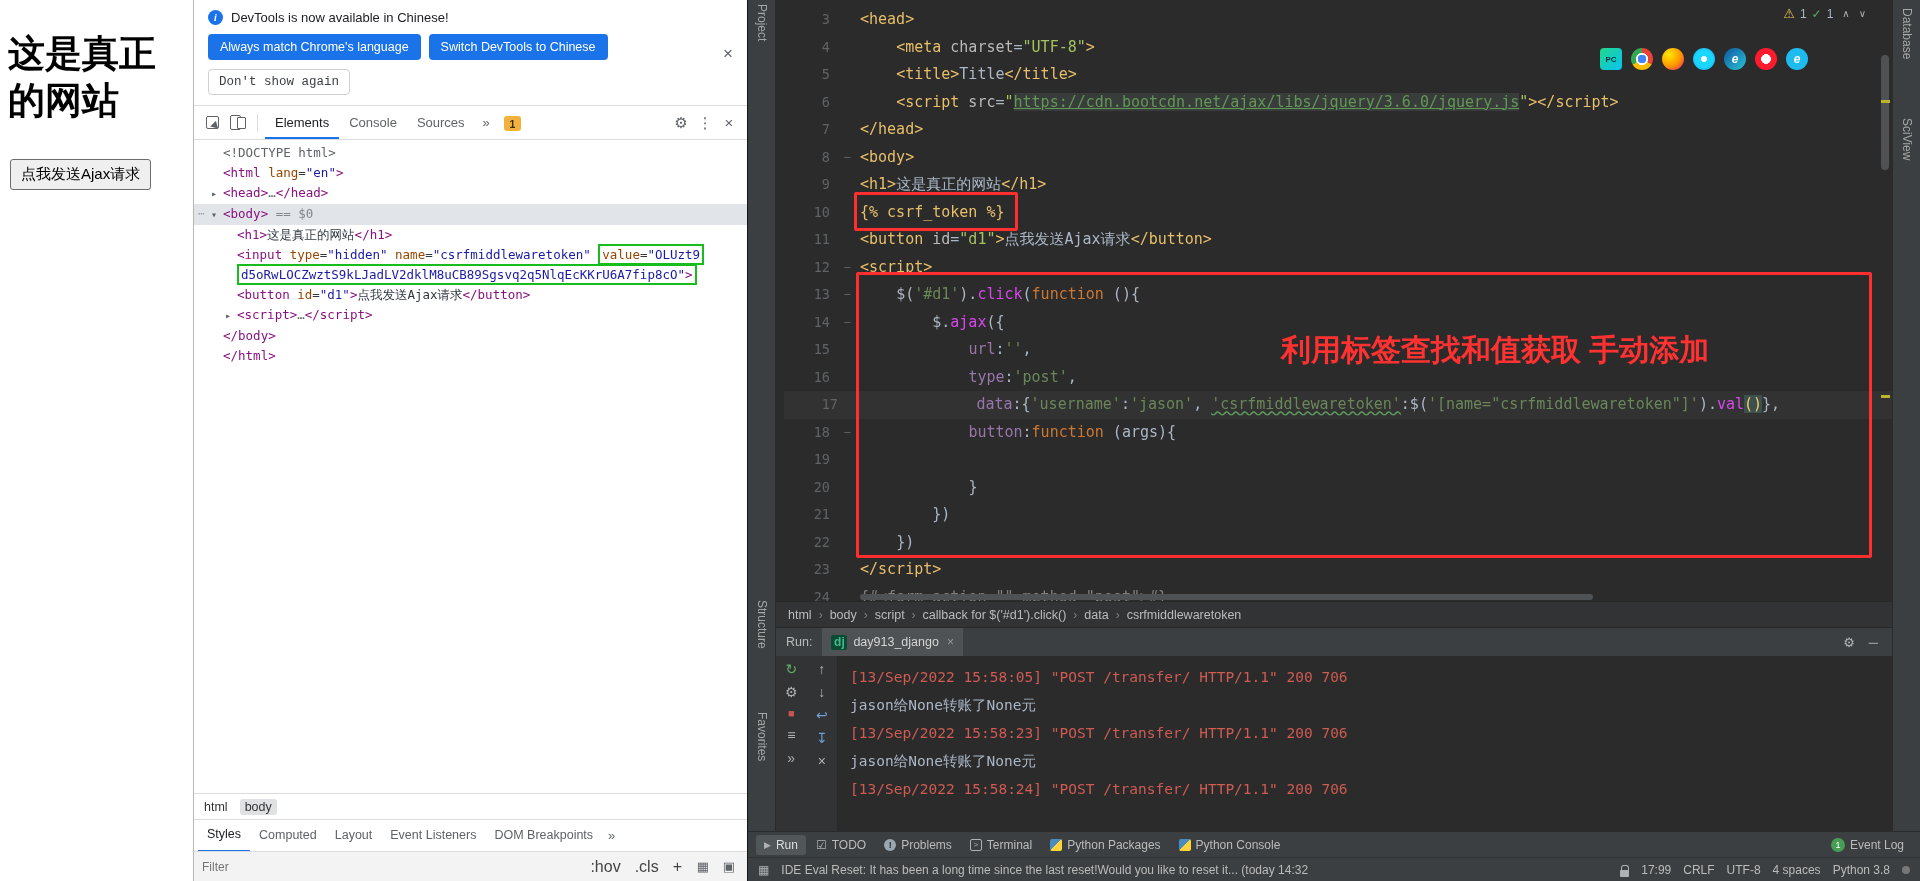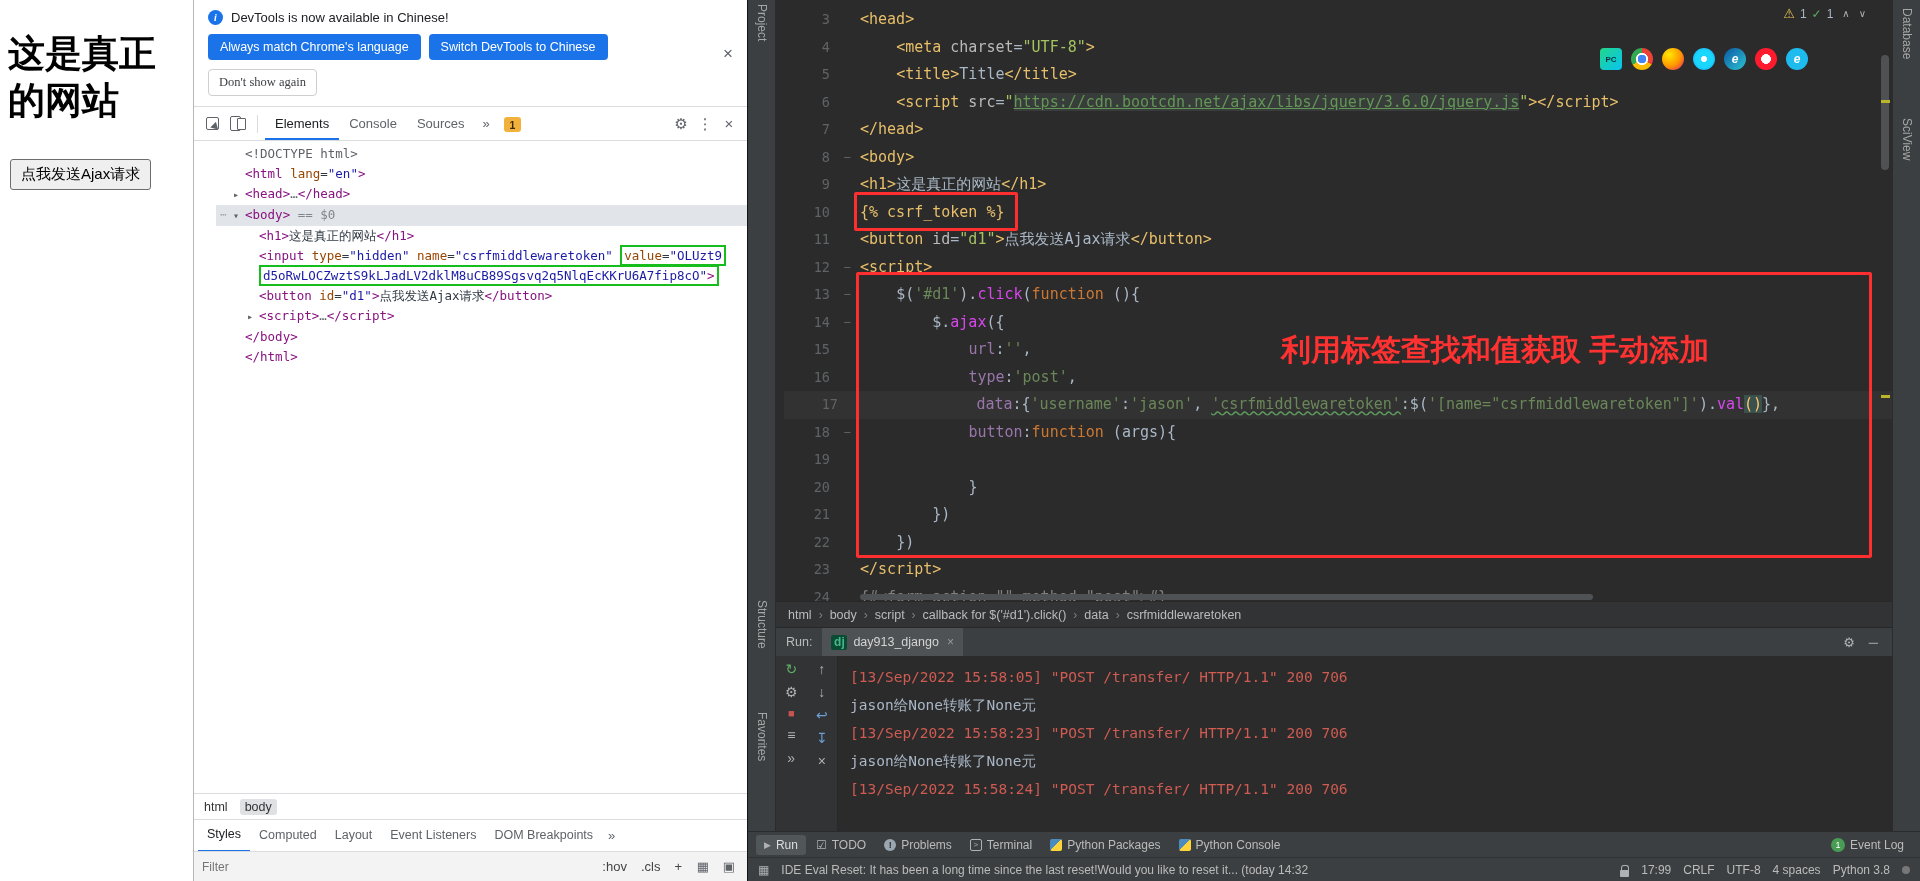--- a/index.html
+++ b/index.html
@@ -18,21 +18,21 @@
 
   .dt-note { position:relative; padding:10px 12px 10px 14px; border-bottom:1px solid #DADCE0; flex:none; }
   .dt-note-row { display:flex; align-items:center; gap:8px; }
   .dt-note-row + .dt-note-row { margin-top:9px; }
   .icon-info { width:15px; height:15px; flex:none; border-radius:50%; background:#1A73E8; color:#fff;
                font:bold 10px "Liberation Serif", serif; display:flex; align-items:center; justify-content:center; font-style:italic; }
   .dt-note-msg { font-size:13px; color:#202124; }
   .dt-btn-primary { background:#1A73E8; color:#fff; border:none; border-radius:4px; font-size:12.5px;
                     padding:6px 12px; cursor:pointer; font-family:inherit; }
   .dt-btn-secondary { background:#fff; color:#3C4043; border:1px solid #CFCFCF; border-radius:4px;
-                      font-size:12.5px; padding:5px 10px; cursor:pointer; font-family:Liberation Serif, serif; }
+                      font-size:12.5px; padding:5px 10px; cursor:pointer; font-family:Liberation Mono, monospace; }
   .dt-note-close { position:absolute; right:14px; top:44px; font-size:17px; color:#5F6368; cursor:pointer; }
 
   .dt-toolbar { height:34px; flex:none; display:flex; align-items:center; border-bottom:1px solid #DADCE0; padding:0 6px; gap:2px; }
   .dt-icon { width:24px; height:24px; display:flex; align-items:center; justify-content:center;
              color:#5F6368; font-size:15px; cursor:pointer; flex:none; }
   .dt-icon.small { width:20px; font-size:13px; }
   .icon-inspect { position:relative; }
   .icon-inspect::before { content:""; width:11px; height:11px; border:1.6px solid #5F6368; border-radius:2px; }
   .icon-inspect::after { content:""; position:absolute; right:3px; bottom:2px; border:4px solid transparent;
                          border-top:7px solid #5F6368; transform:rotate(-45deg); }
@@ -42,21 +42,21 @@
   .dt-tabs { display:flex; height:100%; }
   .dt-tab { padding:0 10px; line-height:33px; font-size:13px; color:#5F6368; cursor:pointer; }
   .dt-tab.active { color:#202124; border-bottom:2px solid #1A73E8; }
   .dt-more { color:#5F6368; font-size:13px; padding:0 6px; cursor:pointer; }
   .dt-issues { margin-left:6px; cursor:pointer; }
   .issues-ic { min-width:17px; height:15px; padding:0 3px; background:#F2B13D; border-radius:3px; color:#3a2c00;
                font-size:10.5px; font-weight:bold; display:inline-flex; align-items:center; justify-content:center; }
   .dt-right { margin-left:auto; display:flex; }
 
   .dt-tree { flex:1; min-height:0; overflow:hidden; padding-top:3px; font-family:"DejaVu Sans Mono", monospace;
-             font-size:12.5px; line-height:20px; color:#303942;margin-left:22px; }
+             font-size:12.5px; line-height:20px; color:#303942; }
   .tree-row { display:flex; padding-left:4px; cursor:default; }
   .tree-row.selected { background:#E1E4E8; }
   .tree-margin { width:13px; flex:none; color:#9AA0A6; font-size:11px; }
   .tree-content { white-space:pre; }
   .tree-arrow { display:inline-block; width:12px; color:#5F6368; font-size:10px; }
   .dt-tree .doctype { color:#5F6368; }
   .dt-tree .tag { color:#881280; }
   .dt-tree .attr { color:#994500; }
   .dt-tree .val { color:#1A1AA6; }
   .dt-tree .txt, .dt-tree .plain { color:#303942; }
@@ -72,21 +72,21 @@
   .dt-crumb.active { background:#DFE1E5; padding:1px 5px; border-radius:3px; }
 
   .dt-paneltabs { height:32px; flex:none; border-top:1px solid #DADCE0; display:flex; align-items:center; padding:0 4px; }
   .dt-paneltab { padding:0 9px; line-height:31px; font-size:12.5px; color:#5F6368; cursor:pointer; white-space:nowrap; }
   .dt-paneltab.active { color:#202124; border-bottom:2px solid #1A73E8; }
 
   .dt-filter { height:30px; flex:none; background:#F3F3F4; border-top:1px solid #DADCE0; display:flex;
                align-items:center; padding:0 8px; gap:6px; }
   .dt-filter-input { flex:1; min-width:0; border:none; background:transparent; outline:none; font-size:12px; color:#333; }
   .dt-controls { display:flex; gap:4px; align-items:center; }
-  .dt-ctl { font-size:13px; color:#444; padding:2px 5px; border-radius:3px; cursor:pointer; }
+  .dt-ctl { font-size:16px; color:#444; padding:2px 5px; border-radius:3px; cursor:pointer; }
 
   
   .pycharm { flex:1; display:flex; flex-direction:column; background:#2B2B2B; border-left:1px solid #141414; min-width:0; }
   .pc-main { flex:1; display:flex; min-height:0; }
   .pc-strip { width:28px; flex:none; background:#3C3F41; position:relative; }
   .pc-strip.left { border-right:1px solid #292B2D; }
   .pc-strip.right { border-left:1px solid #292B2D; }
   .strip-label { position:absolute; left:50%; transform:translateX(-50%); writing-mode:vertical-rl;
                  color:#A7A7A7; font-size:12px; cursor:pointer; white-space:nowrap; }
 

